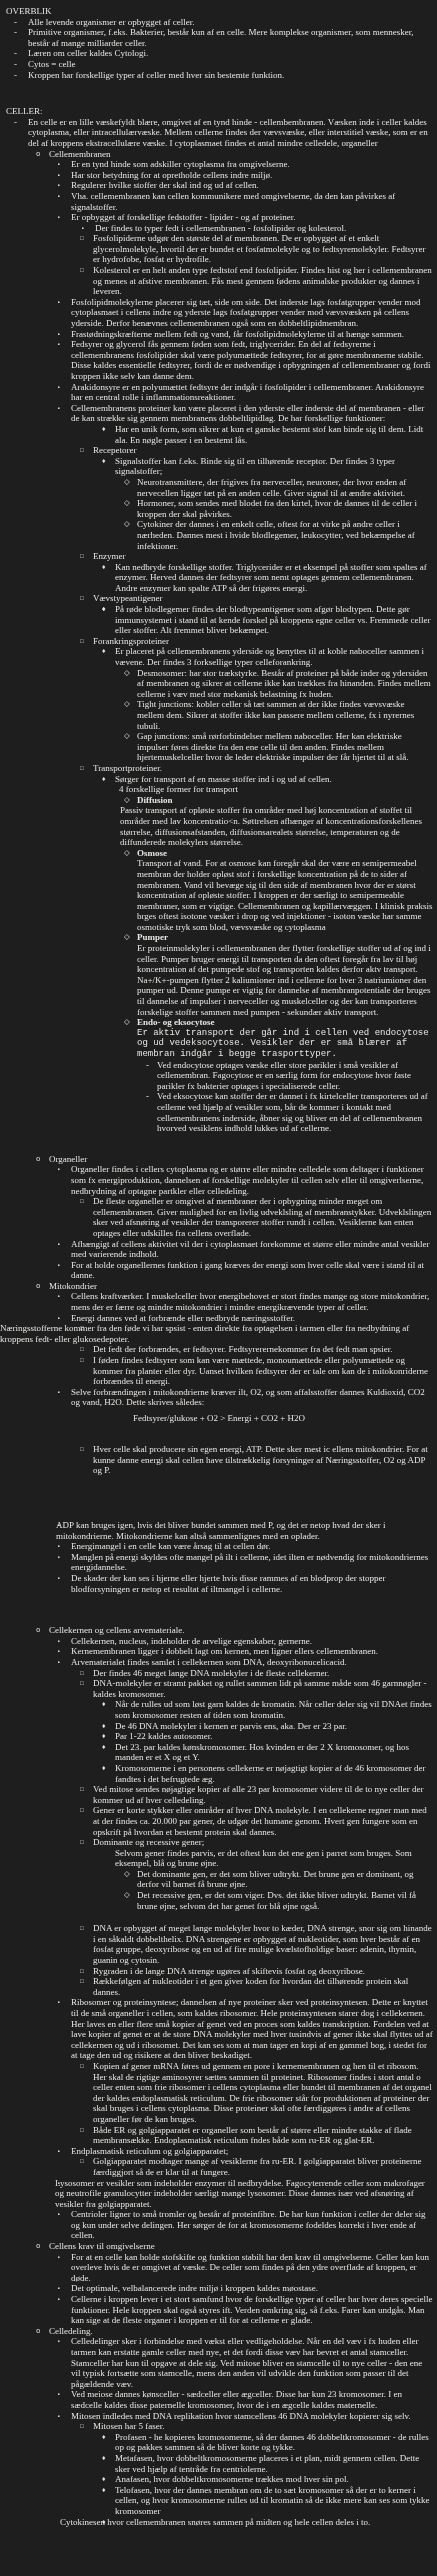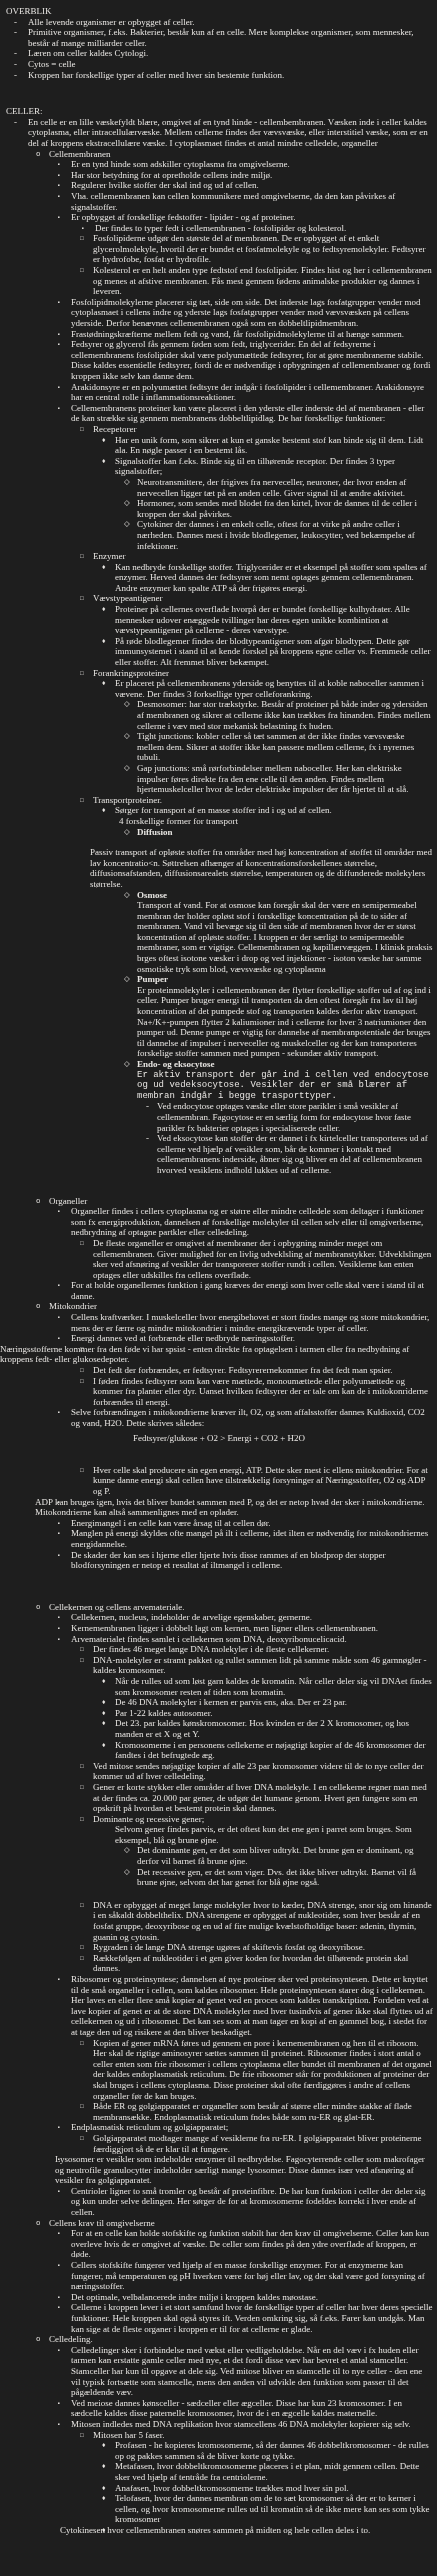--- a/index.html
+++ b/index.html
@@ -49,65 +49,66 @@
       <div class="block" style="padding-left: 71px;"><span class="marker m-fsquare" style="left: 58px;">▪</span><span>Vha. cellemembranen kan cellen kommunikere med omgivelserne, da den kan påvirkes af signalstoffer.</span></div>
       <div class="block" style="padding-left: 71px;"><span class="marker m-fsquare" style="left: 58px;">▪</span><span>Er opbygget af forskellige fedstoffer - lipider - og af proteiner.</span></div>
       <div class="block" style="padding-left: 71px; margin-left: 24px;"><span class="marker m-fsquare" style="left: 58px;">▪</span><span>Der findes to typer fedt i cellemembranen - fosfolipider og kolesterol.</span></div>
       <div class="block" style="padding-left: 93px;"><span class="marker m-osquare" style="left: 80px;">□</span><span>Fosfolipiderne udgør den største del af membranen. De er opbygget af et enkelt glycerolmolekyle, hvortil der er bundet et fosfatmolekyle og to fedtsyremolekyler. Fedtsyrer er hydrofobe, fosfat er hydrofile.</span></div>
       <div class="block" style="padding-left: 93px;"><span class="marker m-osquare" style="left: 80px;">□</span><span>Kolesterol er en helt anden type fedtstof end fosfolipider. Findes hist og her i cellemembranen og menes at afstive membranen. Fås mest gennem fødens animalske produkter og dannes i leveren.</span></div>
       <div class="block" style="padding-left: 71px;"><span class="marker m-fsquare" style="left: 58px;">▪</span><span>Fosfolipidmolekylerne placerer sig tæt, side om side. Det inderste lags fosfatgrupper vender mod cytoplasmaet i cellens indre og yderste lags fosfatgrupper vender mod vævsvæsken på cellens yderside. Derfor benævnes cellemembranen også som en dobbeltlipidmembran.</span></div>
       <div class="block" style="padding-left: 71px;"><span class="marker m-fsquare" style="left: 58px;">▪</span><span>Frastødningskræfterne mellem fedt og vand, får fosfolipidmolekylerne til at hænge sammen.</span></div>
       <div class="block" style="padding-left: 71px;"><span class="marker m-fsquare" style="left: 58px;">▪</span><span>Fedsyrer og glycerol fås gennem føden som fedt, triglycerider. En del af fedsyrerne i cellemembranens fosfolipider skal være polyumættede fedtsyrer, for at gøre membranerne stabile. Disse kaldes essentielle fedtsyrer, fordi de er nødvendige i opbygningen af cellemembraner og fordi kroppen ikke selv kan danne dem.</span></div>
       <div class="block" style="padding-left: 71px;"><span class="marker m-fsquare" style="left: 58px;">▪</span><span>Arakidonsyre er en polyumættet fedtsyre der indgår i fosfolipider i cellemembraner. Arakidonsyre har en central rolle i inflammationsreaktioner.</span></div>
       <div class="block" style="padding-left: 71px;"><span class="marker m-fsquare" style="left: 58px;">▪</span><span>Cellemembranens proteiner kan være placeret i den yderste eller inderste del af membranen - eller de kan strække sig gennem membranens dobbeltlipidlag. De har forskellige funktioner:</span></div>
+      <div class="block" style="padding-left: 115px;"><span class="marker m-fdiamond" style="left: 102px;">♦</span><span>Har en unik form, som sikrer at kun et ganske bestemt stof kan binde sig til dem. Lidt ala. En nøgle passer i en bestemt lås.</span></div>
       <div class="block" style="padding-left: 93px;"><span class="marker m-osquare" style="left: 80px;">□</span><span>Recepetorer</span></div>
-      <div class="block" style="padding-left: 115px;"><span class="marker m-fdiamond" style="left: 102px;">♦</span><span>Har en unik form, som sikrer at kun et ganske bestemt stof kan binde sig til dem. Lidt ala. En nøgle passer i en bestemt lås.</span></div>
       <div class="block" style="padding-left: 115px;"><span class="marker m-fdiamond" style="left: 102px;">♦</span><span>Signalstoffer kan f.eks. Binde sig til en tilhørende receptor. Der findes 3 typer signalstoffer;</span></div>
       <div class="block" style="padding-left: 137px;"><span class="marker m-odiamond" style="left: 124px;">◇</span><span>Neurotransmittere, der frigives fra nerveceller, neuroner, der hvor enden af nervecellen ligger tæt på en anden celle. Giver signal til at ændre aktivitet.</span></div>
       <div class="block" style="padding-left: 137px;"><span class="marker m-odiamond" style="left: 124px;">◇</span><span>Hormoner, som sendes med blodet fra den kirtel, hvor de dannes til de celler i kroppen der skal påvirkes.</span></div>
       <div class="block" style="padding-left: 137px;"><span class="marker m-odiamond" style="left: 124px;">◇</span><span>Cytokiner der dannes i en enkelt celle, oftest for at virke på andre celler i nærheden. Dannes mest i hvide blodlegemer, leukocytter, ved bekæmpelse af infektioner.</span></div>
       <div class="block" style="padding-left: 93px;"><span class="marker m-osquare" style="left: 80px;">□</span><span>Enzymer</span></div>
       <div class="block" style="padding-left: 115px;"><span class="marker m-fdiamond" style="left: 102px;">♦</span><span>Kan nedbryde forskellige stoffer. Triglycerider er et eksempel på stoffer som spaltes af enzymer. Herved dannes der fedtsyrer som nemt optages gennem cellemembranen. Andre enzymer kan spalte ATP så der frigøres energi.</span></div>
       <div class="block" style="padding-left: 93px;"><span class="marker m-osquare" style="left: 80px;">□</span><span>Vævstypeantigener</span></div>
-      <div class="block" style="padding-left: 115px;"><span class="marker m-fdiamond" style="left: 102px;">♦</span><span>Proteiner på cellernes overflade hvorpå der er bundet forskellige kulhydrater. Alle mennesker udover enæggede tvillinger har deres egen unikke kombintion at vævstypeantigener på cellerne - deres vævstype.</span></div>
+      <div class="block" style="padding-left: 115px;"><span class="marker m-fdiamond" style="left: 102px;">♦</span></div>
       <div class="block" style="padding-left: 115px;"><span class="marker m-fdiamond" style="left: 102px;">♦</span><span>På røde blodlegemer findes der blodtypeantigener som afgør blodtypen. Dette gør immunsystemet i stand til at kende forskel på kroppens egne celler vs. Fremmede celler eller stoffer. Alt fremmet bliver bekæmpet.</span></div>
       <div class="block" style="padding-left: 93px;"><span class="marker m-osquare" style="left: 80px;">□</span><span>Forankringsproteiner</span></div>
       <div class="block" style="padding-left: 115px;"><span class="marker m-fdiamond" style="left: 102px;">♦</span><span>Er placeret på cellemembranens yderside og benyttes til at koble naboceller sammen i vævene. Der findes 3 forksellige typer celleforankring.</span></div>
       <div class="block" style="padding-left: 137px;"><span class="marker m-odiamond" style="left: 124px;">◇</span><span>Desmosomer: har stor trækstyrke. Består af proteiner på både inder og ydersiden af membranen og sikrer at cellerne ikke kan trækkes fra hinanden. Findes mellem cellerne i væv med stor mekanisk belastning fx huden.</span></div>
       <div class="block" style="padding-left: 137px;"><span class="marker m-odiamond" style="left: 124px;">◇</span><span>Tight junctions: kobler celler så tæt sammen at der ikke findes vævsvæske mellem dem. Sikrer at stoffer ikke kan passere mellem cellerne, fx i nyrernes tubuli.</span></div>
       <div class="block" style="padding-left: 137px;"><span class="marker m-odiamond" style="left: 124px;">◇</span><span>Gap junctions: små rørforbindelser mellem naboceller. Her kan elektriske impulser føres direkte fra den ene celle til den anden. Findes mellem hjertemuskelceller hvor de leder elektriske impulser der får hjertet til at slå.</span></div>
       <div class="block" style="padding-left: 93px;"><span class="marker m-osquare" style="left: 80px;">□</span><span>Transportproteiner.</span></div>
       <div class="block" style="padding-left: 115px;"><span class="marker m-fdiamond" style="left: 102px;">♦</span><span>Sørger for transport af en masse stoffer ind i og ud af cellen.</span></div>
       <div class="block" style="padding-left: 119px;"><span>4 forskellige former for transport</span></div>
       <div class="block" style="padding-left: 137px;"><span class="marker m-odiamond" style="left: 124px;">◇</span><span class="bold">Diffusion</span></div>
-      <div class="block" style="padding-left: 90px; margin-top: 10px;"><span>Passiv transport af opløste stoffer fra områder med høj koncentration af stoffet til områder med lav koncentratio&lt;n. Søttrelsen afhænger af koncentrationsforskellenes størrelse, diffusionsafstanden, diffusionsarealets størrelse, temperaturen og de diffunderede molekylers størrelse.</span></div>
+      <div class="block" style="padding-left: 120px;"><span>Passiv transport af opløste stoffer fra områder med høj koncentration af stoffet til områder med lav koncentratio&lt;n. Søttrelsen afhænger af koncentrationsforskellenes størrelse, diffusionsafstanden, diffusionsarealets størrelse, temperaturen og de diffunderede molekylers størrelse.</span></div>
       <div class="block" style="padding-left: 137px;"><span class="marker m-odiamond" style="left: 124px;">◇</span><span class="bold">Osmose</span></div>
       <div class="block" style="padding-left: 137px;"><span>Transport af vand. For at osmose kan foregår skal der være en semipermeabel membran der holder opløst stof i forskellige koncentration på de to sider af membranen. Vand vil bevæge sig til den side af membranen hvor der er størst koncentration af opløste stoffer. I kroppen er der særligt to semipermeable membraner, som er vigtige. Cellemembranen og kapillærvæggen. I klinisk praksis brges oftest isotone væsker i drop og ved injektioner - isoton væske har samme osmotiske tryk som blod, vævsvæske og cytoplasma</span></div>
       <div class="block" style="padding-left: 137px;"><span class="marker m-odiamond" style="left: 124px;">◇</span><span class="bold">Pumper</span></div>
       <div class="block" style="padding-left: 137px;"><span>Er proteinmolekyler i cellemembranen der flytter forskellige stoffer ud af og ind i celler. Pumper bruger energi til transporten da den oftest foregår fra lav til høj koncentration af det pumpede stof og transporten kaldes derfor aktv transport. Na+/K+-pumpen flytter 2 kaliumioner ind i cellerne for hver 3 natriumioner den pumper ud. Denne pumpe er vigtig for dannelse af membranpotentiale der bruges til dannelse af impulser i nerveceller og muskelceller og der kan transporteres forskelige stoffer sammen med pumpen - sekundær aktiv transport.</span></div>
       <div class="block" style="padding-left: 137px;"><span class="marker m-odiamond" style="left: 124px;">◇</span><span class="bold">Endo- og eksocytose</span></div>
       <div class="block" style="padding-left: 137px; font-family: Liberation Mono, monospace;"><span>Er aktiv transport der går ind i cellen ved endocytose og ud vedeksocytose. Vesikler der er små blærer af membran indgår i begge trasporttyper.</span></div>
       <div class="block" style="padding-left: 157px;"><span class="marker m-dash" style="left: 146px;">-</span><span>Ved endocytose optages væske eller store parikler i små vesikler af cellemembran. Fagocytose er en særlig form for endocytose hvor faste parikler fx bakterier optages i specialiserede celler.</span></div>
       <div class="block" style="padding-left: 157px;"><span class="marker m-dash" style="left: 146px;">-</span><span>Ved eksocytose kan stoffer der er dannet i fx kirtelceller transporteres ud af cellerne ved hjælp af vesikler som, bår de kommer i kontakt med cellemembranens inderside, åbner sig og bliver en del af cellemembranen hvorved vesiklens indhold lukkes ud af cellerne.</span></div>
       <div class="spacer" style="height: 20px;"></div>
       <div class="block" style="padding-left: 49px;"><span class="marker m-circle" style="left: 36px;">o</span><span>Organeller</span></div>
       <div class="block" style="padding-left: 71px;"><span class="marker m-fsquare" style="left: 58px;">▪</span><span>Organeller findes i cellers cytoplasma og er større eller mindre celledele som deltager i funktioner som fx energiproduktion, dannelsen af forskellige molekyler til cellen selv eller til omgiverlserne, nedbrydning af optagne partkler eller celledeling.</span></div>
       <div class="block" style="padding-left: 93px;"><span class="marker m-osquare" style="left: 80px;">□</span><span>De fleste organeller er omgivet af membraner der i opbygning minder meget om cellemembranen. Giver mulighed for en livlig udveklsling af membranstykker. Udveklslingen sker ved afsnøring af vesikler der transporerer stoffer rundt i cellen. Vesiklerne kan enten optages eller udskilles fra cellens overflade.</span></div>
+      <div class="block" style="padding-left: 71px;"><span class="marker m-fsquare" style="left: 58px;">▪</span><span>Afhængigt af cellens aktivitet vil der i cytoplasmaet forekomme et større eller mindre antal vesikler med varierende indhold.</span></div>
       <div class="block" style="padding-left: 71px;"><span class="marker m-fsquare" style="left: 58px;">▪</span><span>For at holde organellernes funktion i gang kræves der energi som hver celle skal være i stand til at danne.</span></div>
       <div class="block" style="padding-left: 49px;"><span class="marker m-circle" style="left: 36px;">o</span><span>Mitokondrier</span></div>
       <div class="block" style="padding-left: 71px;"><span class="marker m-fsquare" style="left: 58px;">▪</span><span>Cellens kraftværker. I muskelceller hvor energibehovet er stort findes mange og store mitokondrier, mens der er færre og mindre mitokondrier i mindre energikrævende typer af celler.</span></div>
       <div class="block" style="padding-left: 71px;"><span class="marker m-fsquare" style="left: 58px;">▪</span><span>Energi dannes ved at forbrænde eller nedbryde næringsstoffer.</span></div>
       <div class="block" style=""><span class="marker m-osquare" style="left: 80px;">□</span><span>Næringsstofferne kommer fra den føde vi har spsist - enten direkte fra optagelsen i tarmen eller fra nedbydning af kroppens fedt- eller glukosedepoter.</span></div>
       <div class="block" style="padding-left: 93px;"><span class="marker m-osquare" style="left: 80px;">□</span><span>Det fedt der forbrændes, er fedtsyrer. Fedtsyrerernekommer fra det fedt man spsier.</span></div>
       <div class="block" style="padding-left: 93px;"><span class="marker m-osquare" style="left: 80px;">□</span><span>I føden findes fedtsyrer som kan være mættede, monoumættede eller polyumættede og kommer fra planter eller dyr. Uanset hvilken fedtsyrer der er tale om kan de i mitokonriderne forbrændes til energi.</span></div>
       <div class="block" style="padding-left: 71px;"><span class="marker m-fsquare" style="left: 58px;">▪</span><span>Selve forbrændingen i mitokondrierne kræver ilt, O2, og som affalsstoffer dannes Kuldioxid, CO2 og vand, H2O. Dette skrives således:</span></div>
       <div class="block formula"><span>Fedtsyrer/glukose + O2 &gt; Energi + CO2 + H2O</span></div>
       <div class="spacer" style="height: 21px;"></div>
       <div class="block" style="padding-left: 93px;"><span class="marker m-osquare" style="left: 80px;">□</span><span>Hver celle skal producere sin egen energi, ATP. Dette sker mest ic ellens mitokondrier. For at kunne danne energi skal cellen have tilstrækkelig forsyninger af Næringsstoffer, O2 og ADP og P.</span></div>
-      <div class="block" style="padding-left: 35px;"><span class="marker m-fsquare" style="left: 58px;">▪</span><span>ADP kan bruges igen, hvis det bliver bundet sammen med P, og det er netop hvad der sker i mitokondrierne. Mitokondrierne kan altså sammenlignes med en oplader.</span></div>
+      <div class="block" style="padding-left: 56px; margin-top: 44px;"><span class="marker m-fsquare" style="left: 58px;">▪</span><span>ADP kan bruges igen, hvis det bliver bundet sammen med P, og det er netop hvad der sker i mitokondrierne. Mitokondrierne kan altså sammenlignes med en oplader.</span></div>
       <div class="block" style="padding-left: 71px;"><span class="marker m-fsquare" style="left: 58px;">▪</span><span>Energimangel i en celle kan være årsag til at cellen dør.</span></div>
       <div class="block" style="padding-left: 71px;"><span class="marker m-fsquare" style="left: 58px;">▪</span><span>Manglen på energi skyldes ofte mangel på ilt i cellerne, idet ilten er nødvendig for mitokondriernes energidannelse.</span></div>
       <div class="block" style="padding-left: 71px;"><span class="marker m-fsquare" style="left: 58px;">▪</span><span>De skader der kan ses i hjerne eller hjerte hvis disse rammes af en blodprop der stopper blodforsyningen er netop et resultat af iltmangel i cellerne.</span></div>
       <div class="spacer" style="height: 31px;"></div>
       <div class="block" style="padding-left: 49px;"><span class="marker m-circle" style="left: 36px;">o</span><span>Cellekernen og cellens arvemateriale.</span></div>
       <div class="block" style="padding-left: 71px;"><span class="marker m-fsquare" style="left: 58px;">▪</span><span>Cellekernen, nucleus, indeholder de arvelige egenskaber, gernerne.</span></div>
       <div class="block" style="padding-left: 71px;"><span class="marker m-fsquare" style="left: 58px;">▪</span><span>Kernemembranen ligger i dobbelt lagt om kernen, men ligner ellers cellemembranen.</span></div>
       <div class="block" style="padding-left: 71px;"><span class="marker m-fsquare" style="left: 58px;">▪</span><span>Arvematerialet findes samlet i cellekernen som DNA, deoxyribonucelicacid.</span></div>
       <div class="block" style="padding-left: 93px;"><span class="marker m-osquare" style="left: 80px;">□</span><span>Der findes 46 meget lange DNA molekyler i de fleste cellekerner.</span></div>
       <div class="block" style="padding-left: 93px;"><span class="marker m-osquare" style="left: 80px;">□</span><span>DNA-molekyler er stramt pakket og rullet sammen lidt på samme måde som 46 garnnøgler - kaldes kromosomer.</span></div>
@@ -128,21 +129,20 @@
       <div class="block" style="padding-left: 93px;"><span class="marker m-osquare" style="left: 80px;">□</span><span>Rækkefølgen af nukleotider i et gen giver koden for hvordan det tilhørende protein skal dannes.</span></div>
       <div class="block" style="padding-left: 71px;"><span class="marker m-fsquare" style="left: 58px;">▪</span><span>Ribosomer og proteinsyntese; dannelsen af nye proteiner sker ved proteinsyntesen. Dette er knyttet til de små organeller i cellen, som kaldes ribosomer. Hele proteinsyntesen starer dog i cellekernen. Her laves en eller flere små kopier af genet ved en proces som kaldes transkription. Fordelen ved at lave kopier af genet er at de store DNA molekyler med hver tusindvis af gener ikke skal flyttes ud af cellekernen og ud i ribosomet. Det kan ses som at man tager en kopi af en gammel bog, i stedet for at tage den ud og risikere at den bliver beskadiget.</span></div>
       <div class="block" style="padding-left: 93px;"><span class="marker m-osquare" style="left: 80px;">□</span><span>Kopien af gener mRNA føres ud gennem en pore i kernemembranen og hen til et ribosom. Her skal de rigtige aminosyrer sættes sammen til proteinet. Ribosomer findes i stort antal o celler enten som frie ribosomer i cellens cytoplasma eller bundet til membranen af det organel der kaldes endoplasmatisk reticulum. De frie ribosomer står for produktionen af proteiner der skal bruges i cellens cytoplasma. Disse proteiner skal ofte færdiggøres i andre af cellens organeller før de kan bruges.</span></div>
       <div class="block" style="padding-left: 93px;"><span class="marker m-osquare" style="left: 80px;">□</span><span>Både ER og golgiapparatet er organeller som består af større eller mindre stakke af flade membransække. Endoplasmatisk reticulum fndes både som ru-ER og glat-ER.</span></div>
       <div class="block" style="padding-left: 71px;"><span class="marker m-fsquare" style="left: 58px;">▪</span><span>Endplasmatisk reticulum og golgiapparatet;</span></div>
       <div class="block" style="padding-left: 93px;"><span class="marker m-osquare" style="left: 80px;">□</span><span>Golgiapparatet modtager mange af vesiklerne fra ru-ER. I golgiapparatet bliver proteinerne færdiggjort så de er klar til at fungere.</span></div>
       <div class="block" style="padding-left: 55px;"><span class="marker m-fsquare" style="left: 58px;">▪</span><span>Lysosomer er vesikler som indeholder enzymer til nedbrydelse. Fagocyterrende celler som makrofager og neutrofile granulocytter indeholder særligt mange lysosomer. Disse dannes især ved afsnøring af vesikler fra golgiapparatet.</span></div>
       <div class="block" style="padding-left: 71px;"><span class="marker m-fsquare" style="left: 58px;">▪</span><span>Centrioler ligner to små tromler og består af proteinfibre. De har kun funktion i celler der deler sig og kun under selve delingen. Her sørger de for at kromosomerne fodeldes korrekt i hver ende af cellen.</span></div>
       <div class="block" style="padding-left: 49px;"><span class="marker m-circle" style="left: 36px;">o</span><span>Cellens krav til omgivelserne</span></div>
       <div class="block" style="padding-left: 71px;"><span class="marker m-fsquare" style="left: 58px;">▪</span><span>For at en celle kan holde stofskifte og funktion stabilt har den krav til omgivelserne. Celler kan kun overleve hvis de er omgivet af væske. De celler som findes på den ydre overflade af kroppen, er døde.</span></div>
-      <div class="block" style="padding-left: 71px;"><span class="marker m-fsquare" style="left: 58px;">▪</span><span>Cellers stofskifte fungerer ved hjælp af en masse forskellige enzymer. For at enzymerne kan fungerer, må temperaturen og pH hverken være for høj eller lav, og der skal være god forsyning af næringsstoffer.</span></div>
       <div class="block" style="padding-left: 71px;"><span class="marker m-fsquare" style="left: 58px;">▪</span><span>Det optimale, velbalancerede indre miljø i kroppen kaldes møostase.</span></div>
       <div class="block" style="padding-left: 71px;"><span class="marker m-fsquare" style="left: 58px;">▪</span><span>Cellerne i kroppen lever i et stort samfund hvor de forskellige typer af celler har hver deres specielle funktioner. Hele kroppen skal også styres ift. Verden omkring sig, så f.eks. Farer kan undgås. Man kan sige at de fleste organer i kroppen er til for at cellerne er glade.</span></div>
       <div class="block" style="padding-left: 49px;"><span class="marker m-circle" style="left: 36px;">o</span><span>Celledeling.</span></div>
       <div class="block" style="padding-left: 71px;"><span class="marker m-fsquare" style="left: 58px;">▪</span><span>Celledelinger sker i forbindelse med vækst eller vedligeholdelse. Når en del væv i fx huden eller tarmen kan erstatte gamle celler med nye, et det fordi disse væv har bevret et antal stamceller. Stamceller har kun til opgave at dele sig. Ved mitose bliver en stamcelle til to nye celler - den ene vil typisk fortsætte som stamcelle, mens den anden vil udvikle den funktion som passer til det pågældende væv.</span></div>
       <div class="block" style="padding-left: 71px;"><span class="marker m-fsquare" style="left: 58px;">▪</span><span>Ved meiose dannes kønsceller - sædceller eller ægceller. Disse har kun 23 kromosomer. I en sædcelle kaldes disse paternelle kromosomer, hvor de i en ægcelle kaldes maternelle.</span></div>
       <div class="block" style="padding-left: 71px;"><span class="marker m-fsquare" style="left: 58px;">▪</span><span>Mitosen indledes med DNA replikation hvor stamcellens 46 DNA molekyler kopierer sig selv.</span></div>
       <div class="block" style="padding-left: 93px;"><span class="marker m-osquare" style="left: 80px;">□</span><span>Mitosen har 5 faser.</span></div>
       <div class="block" style="padding-left: 115px;"><span class="marker m-fdiamond" style="left: 102px;">♦</span><span>Profasen - he kopieres kromosomerne, så der dannes 46 dobbeltkromosomer - de rulles op og pakkes sammen så de bliver korte og tykke.</span></div>
       <div class="block" style="padding-left: 115px;"><span class="marker m-fdiamond" style="left: 102px;">♦</span><span>Metafasen, hvor dobbeltkromosomerne placeres i et plan, midt gennem cellen. Dette sker ved hjælp af tentråde fra centriolerne.</span></div>
       <div class="block" style="padding-left: 115px;"><span class="marker m-fdiamond" style="left: 102px;">♦</span><span>Anafasen, hvor dobbeltkromosomerne trækkes mod hver sin pol.</span></div>

